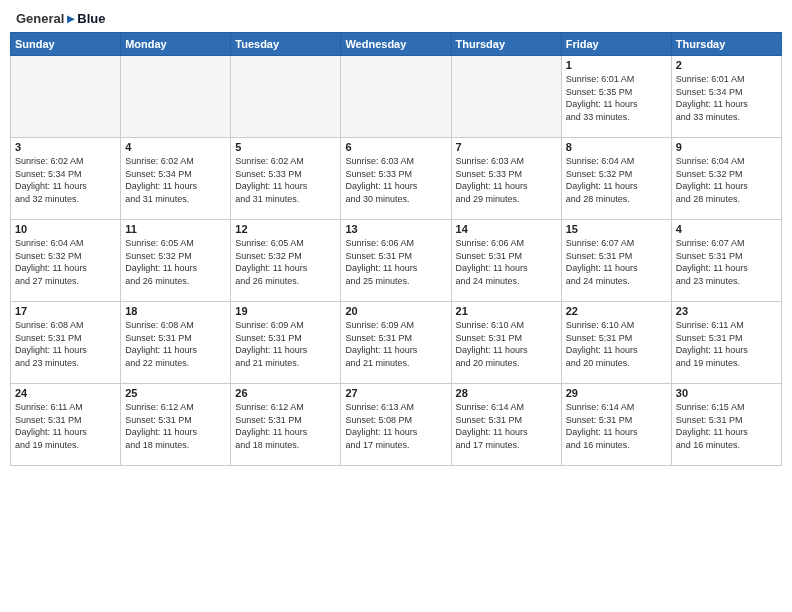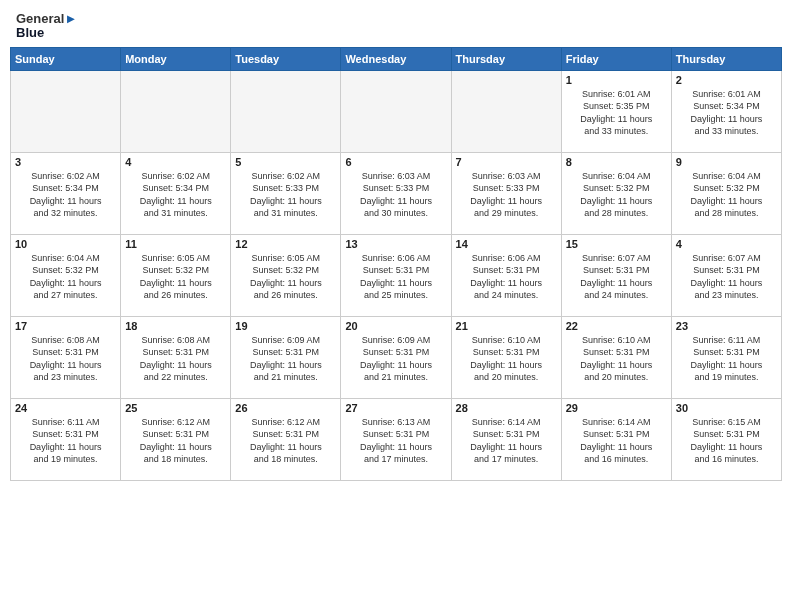--- a/index.html
+++ b/index.html
@@ -70,30 +70,29 @@
     .day-num {
       font-size: 11px;
       font-weight: bold;
       color: #222;
       margin-bottom: 2px;
     }
     .day-info {
       font-size: 9px;
       color: #333;
       line-height: 1.4;
-      text-align: center;
     }
   </style>
 </head>
 <body>
 
 <div class="page">
   <div class="header">
     <div class="logo">
-  <div style="display:flex;flex-direction:column;line-height:1.1;">
+  <div style="display:flex;flex-direction:row;line-height:1.1;">
     <span style="font-size:13px;font-weight:bold;color:#333;">General<span style="color:#1a5fa8;">►</span></span>
     <span style="font-size:13px;font-weight:bold;color:#0f172a;">Blue</span>
   </div>
 </div>
     <div class="title-block">
       <div class="month-title"></div>
       <div class="subtitle"></div>
     </div>
   </div>
 
@@ -303,21 +302,21 @@
             <td>
               <div class="day-num">26</div>
               <div class="day-info" style="white-space: pre-line;">Sunrise: 6:12 AM
 Sunset: 5:31 PM
 Daylight: 11 hours
 and 18 minutes.</div>
             </td>
             <td>
               <div class="day-num">27</div>
               <div class="day-info" style="white-space: pre-line;">Sunrise: 6:13 AM
-Sunset: 5:31 PM
+Sunset: 5:08 PM
 Daylight: 11 hours
 and 17 minutes.</div>
             </td>
             <td>
               <div class="day-num">28</div>
               <div class="day-info" style="white-space: pre-line;">Sunrise: 6:14 AM
 Sunset: 5:31 PM
 Daylight: 11 hours
 and 17 minutes.</div>
             </td>

